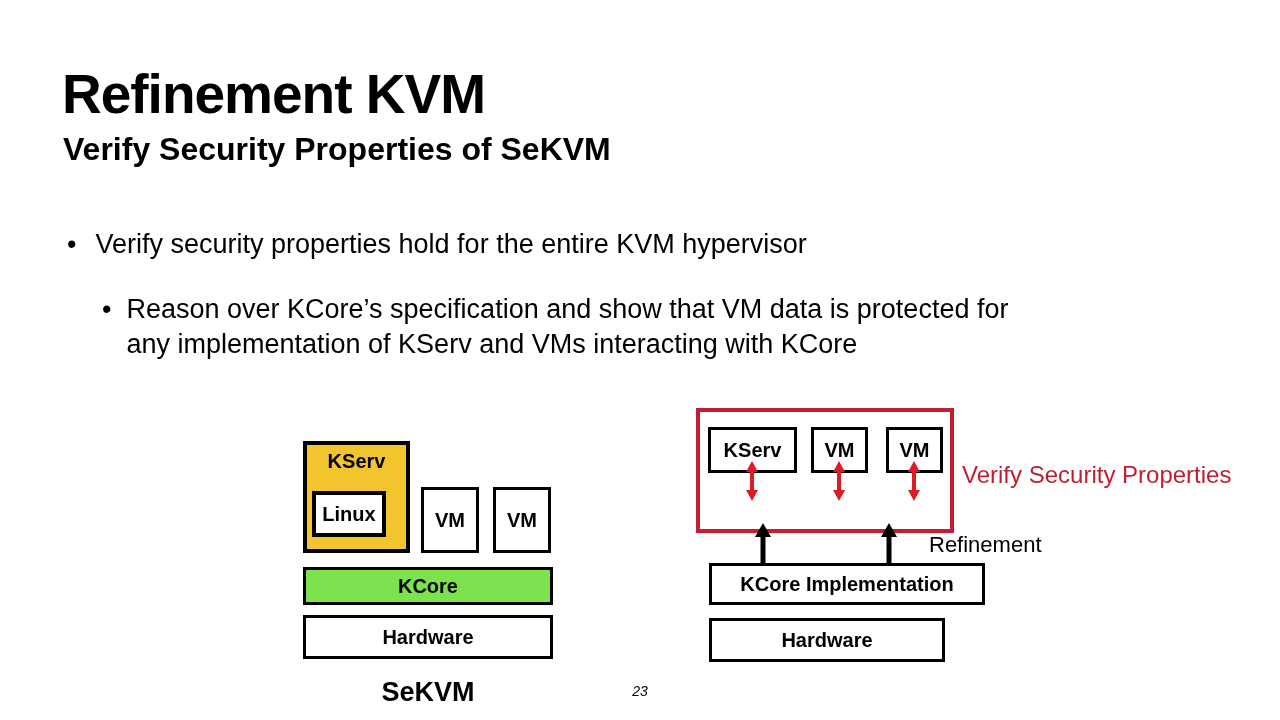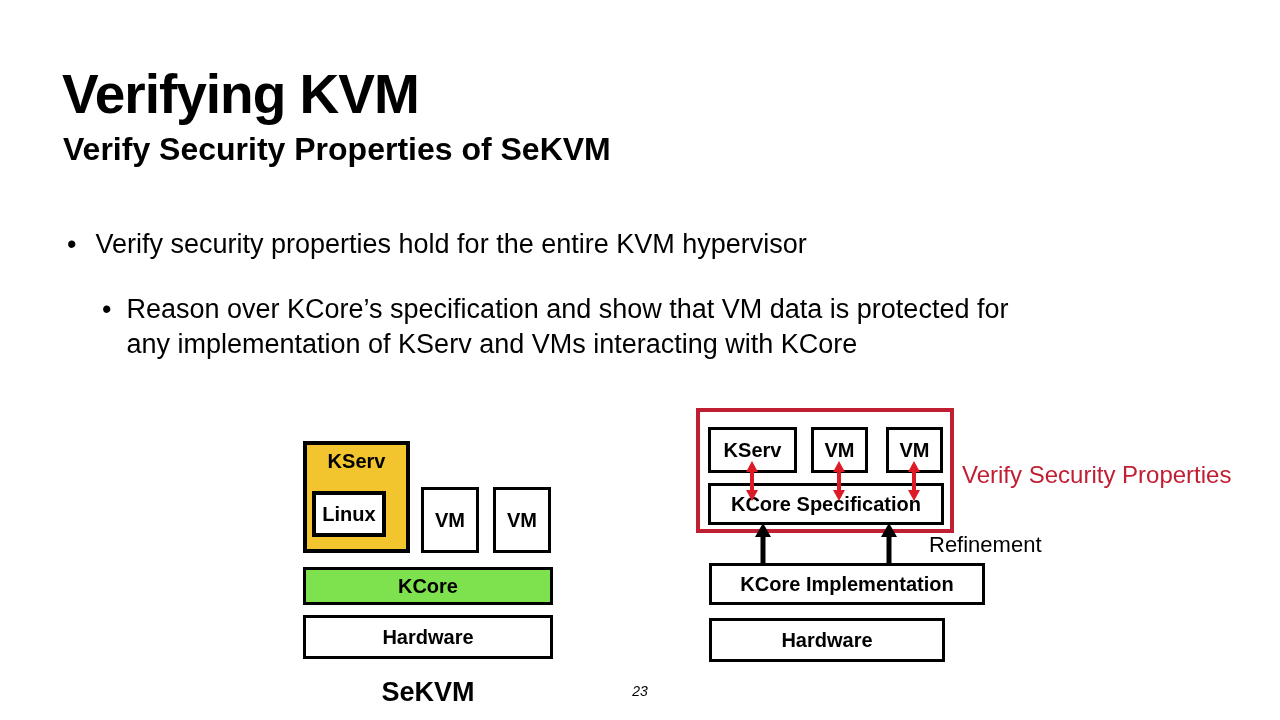--- a/index.html
+++ b/index.html
@@ -81,21 +81,21 @@
   .page-number {
     position:absolute; left:616px; top:683px; width:48px;
     text-align:center; font-size:14px;font-style:italic;
   }
 </style>
 </head>
 <body>
 
 <div class="slide">
 
-  <div class="title">Verifying KVM</div>
+  <div class="title">Refinement KVM</div>
   <div class="subtitle">Verify Security Properties of SeKVM</div>
 
   <div class="bullet bullet-1">
     <span class="dot">•</span>
     <span class="line">Verify security properties hold for the entire KVM hypervisor</span>
   </div>
 
   <div class="bullet bullet-2">
     <span class="dot">•</span>
     <span>
@@ -127,23 +127,20 @@
   <div class="red-frame"></div>
   <div class="box kserv-r">
     <span>KServ</span>
   </div>
   <div class="box vm-r1">
     <span>VM</span>
   </div>
   <div class="box vm-r2">
     <span>VM</span>
   </div>
-  <div class="box spec-box">
-    <span>KCore Specification</span>
-  </div>
   <div class="box impl-box">
     <span>KCore Implementation</span>
   </div>
   <div class="box hw-right">
     <span>Hardware</span>
   </div>
 
   <svg class="arrow red-arrow ra-1" viewBox="0 0 16 40">
     <line x1="8" y1="8" x2="8" y2="32"></line>
     <polygon points="8,0 2,11 14,11"></polygon>

